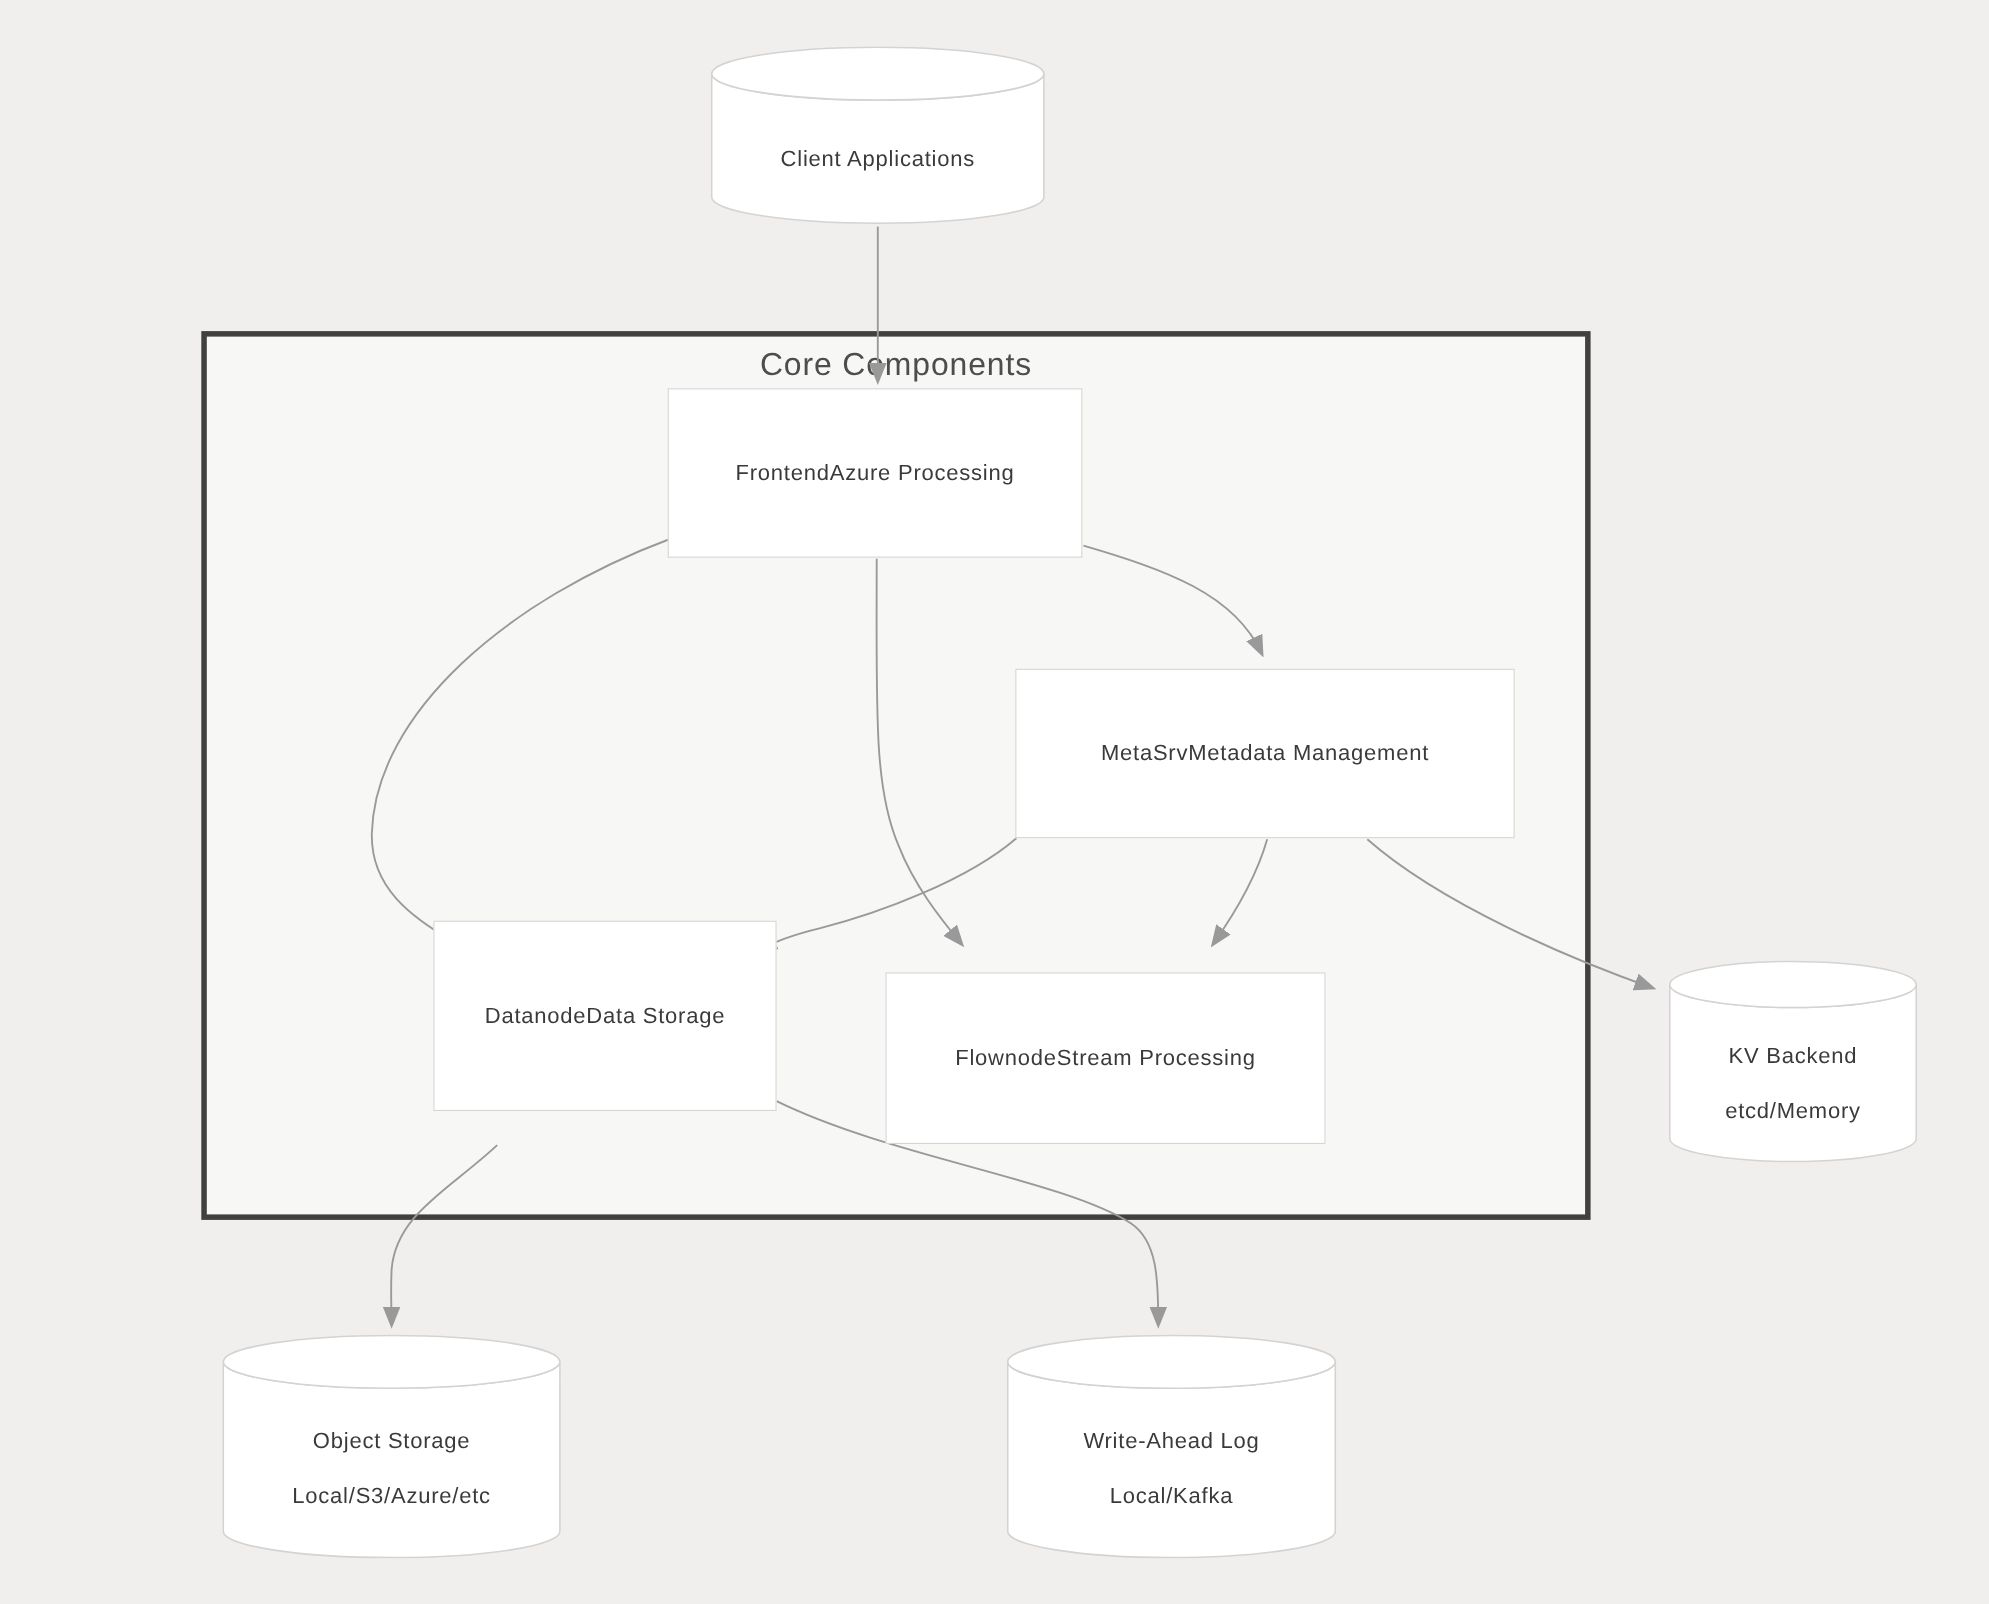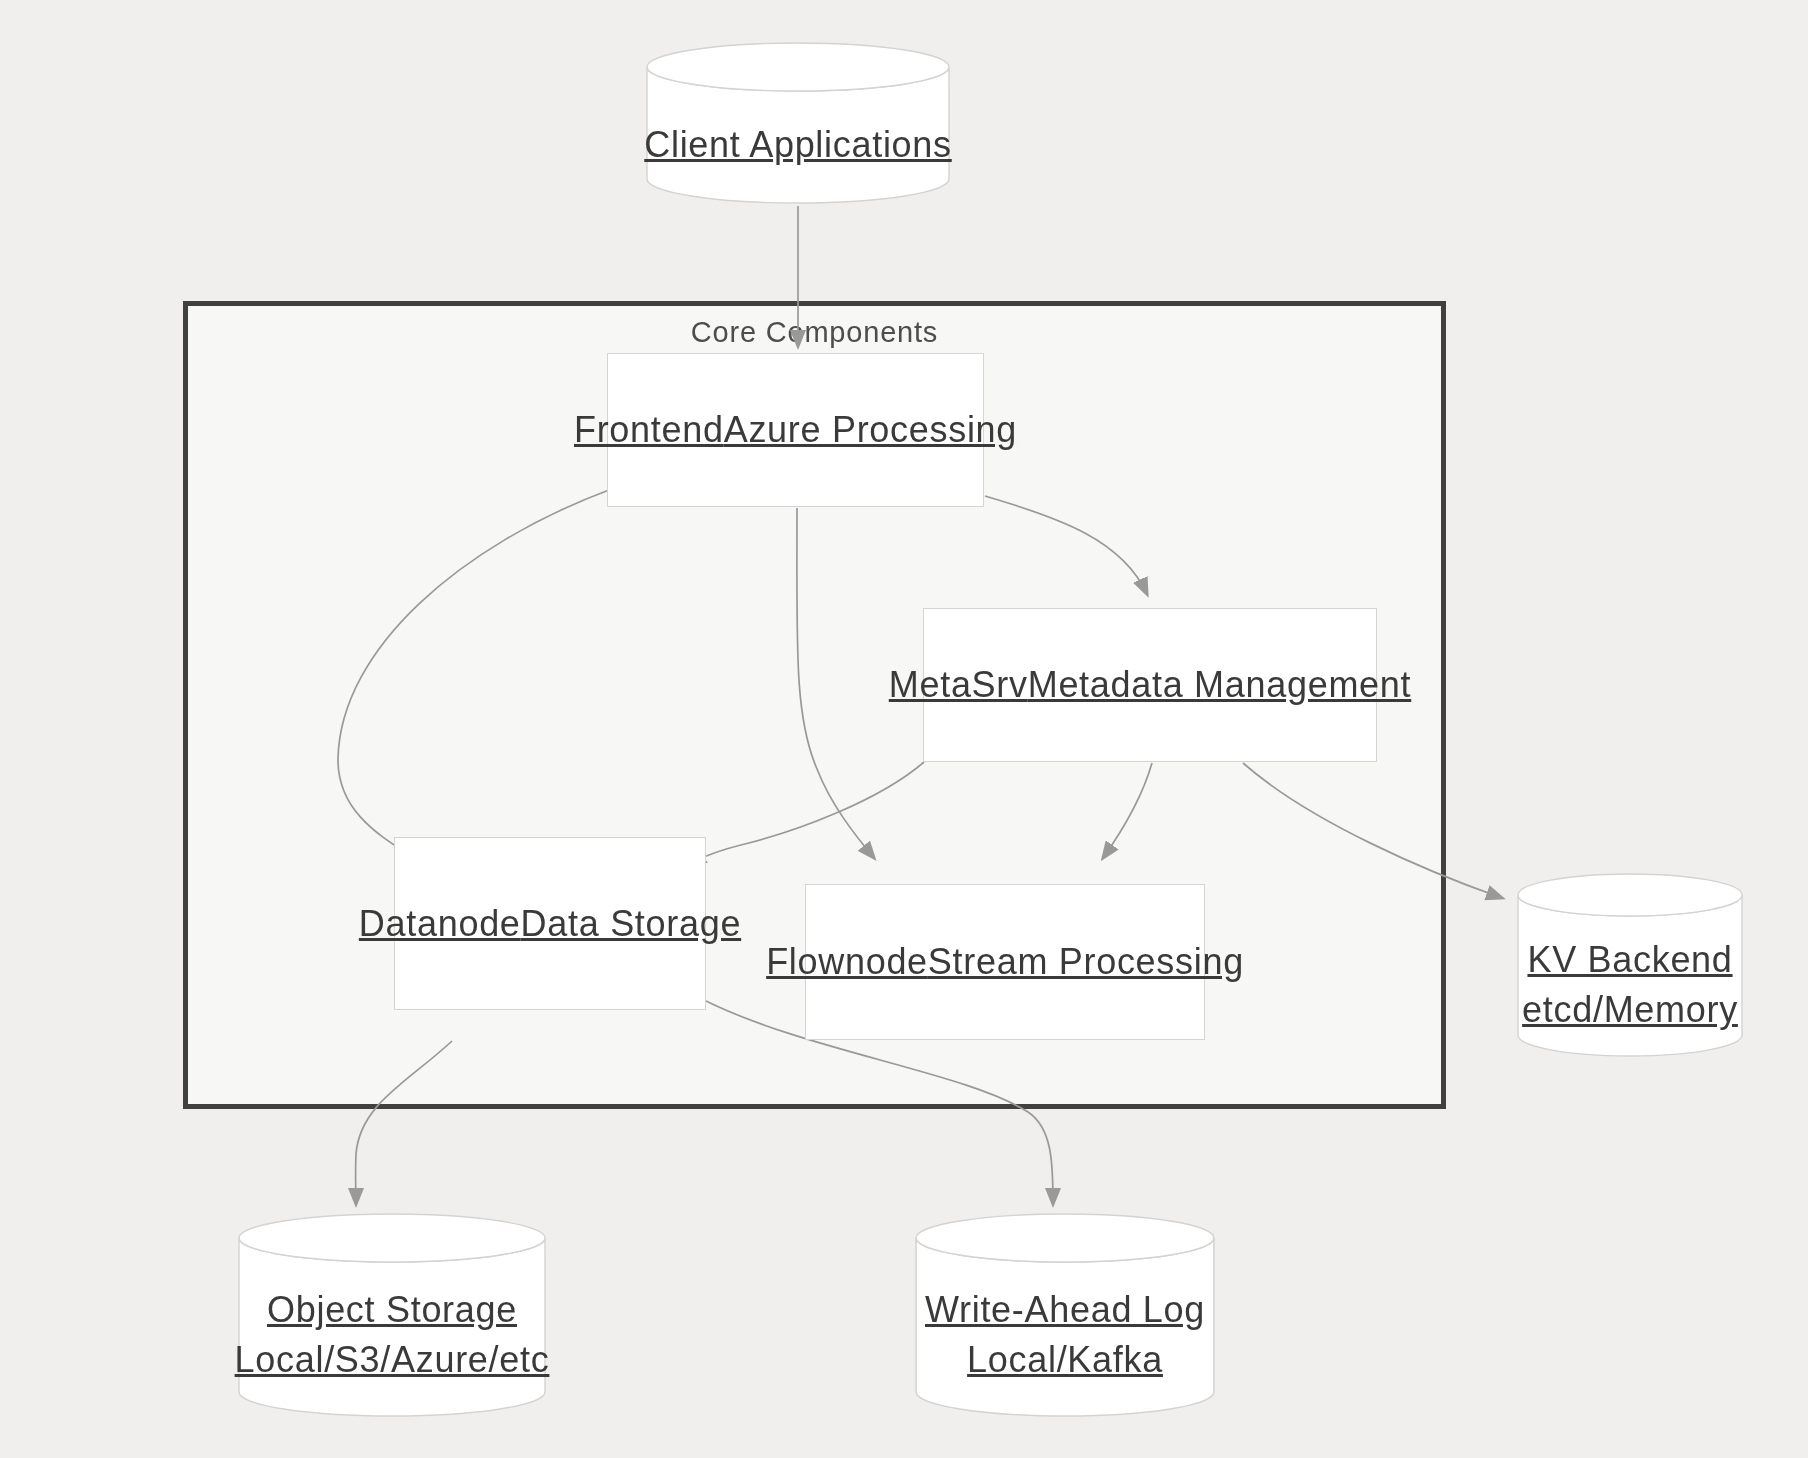--- a/index.html
+++ b/index.html
@@ -38,27 +38,26 @@
     left: 0; top: 0;
     z-index: 2;
   }
   #edges path.edge {
     fill: none;
     stroke: #999999;
     stroke-width: 1.7px;
   }
   
   .nline {
-    font-size: 36px;
+    font-size: 20px;
     line-height: 50px;
     letter-spacing: 0.7px;
     color: #3a3a3a;
     white-space: nowrap;
     text-align: left;
-    text-decoration: underline;
   }
   
   .node {
     position: absolute;
     z-index: 3;
     box-sizing: border-box;
   }
   .box {
     background: #ffffff;
     border: 1px solid #d7d5d3;
@@ -150,21 +149,21 @@
     <svg class="cyl-shape" viewBox="0 0 226 184" preserveAspectRatio="none">
       <path d="M1,22 L1,162 A112,21 0 0 0 225,162 L225,22 A112,21 0 0 1 1,22 Z"></path>
       <ellipse cx="113" cy="22" rx="112" ry="21"></ellipse>
     </svg>
     <div class="cyl-label" style="padding-top:40px;">
       <div class="nline">KV Backend</div>
       <div class="nline">etcd/Memory</div>
     </div>
   </div>
 
-  <div class="node cyl" style="left:202px; top:1213px; width:308px; height:204px;margin-left:36px;">
+  <div class="node cyl" style="left:202px; top:1213px; width:308px; height:204px;">
     <svg class="cyl-shape" viewBox="0 0 308 204" preserveAspectRatio="none">
       <path d="M1,25 L1,179 A153,24 0 0 0 307,179 L307,25 A153,24 0 0 1 1,25 Z"></path>
       <ellipse cx="154" cy="25" rx="153" ry="24"></ellipse>
     </svg>
     <div class="cyl-label" style="padding-top:40px;">
       <div class="nline">Object Storage</div>
       <div class="nline">Local/S3/Azure/etc</div>
     </div>
   </div>
 

